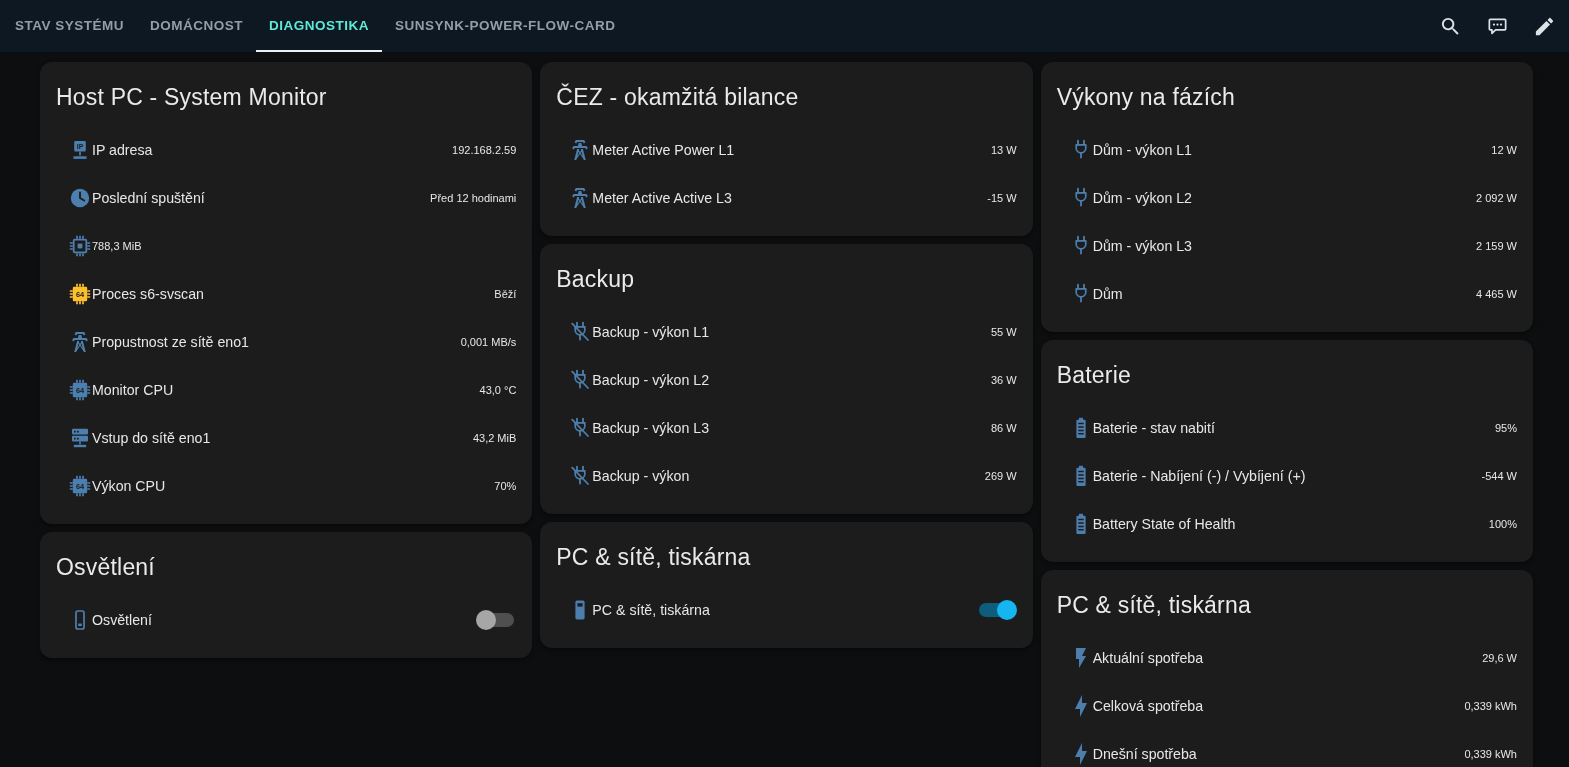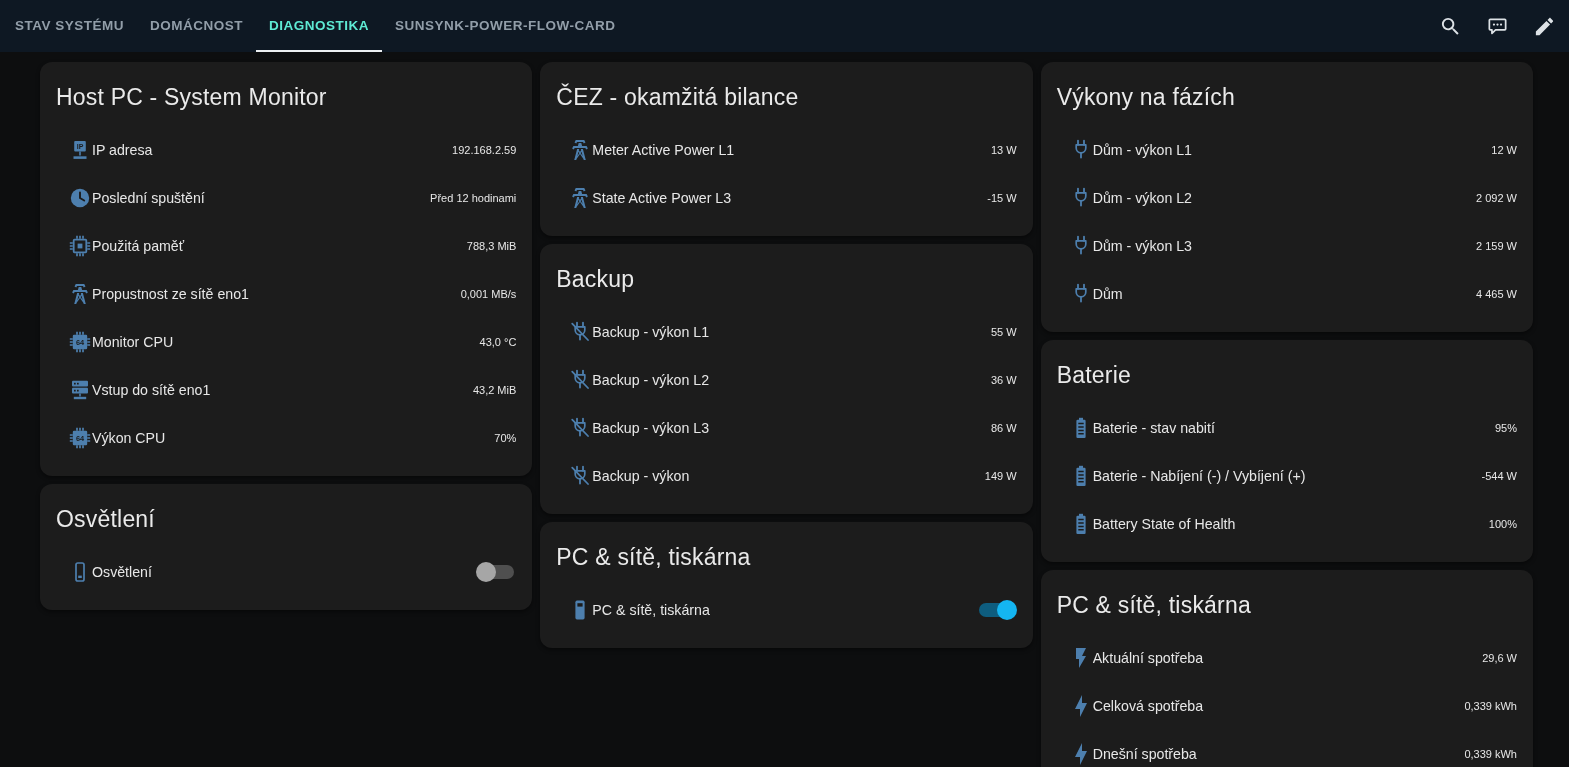--- a/index.html
+++ b/index.html
@@ -199,22 +199,30 @@
           </span>
         <span class="name">Poslední spuštění</span>
         <span class="value">Před 12 hodinami</span>
       </div>
       <div class="row">
         <span class="icon">
             <svg>
               <use href="#i-memory"></use>
             </svg>
           </span>
-        <span class="name">Použitá paměť</span>
         <span class="value">788,3 MiB</span>
+      </div>
+      <div class="row">
+        <span class="icon amber">
+            <svg>
+              <use href="#i-cpu-64-bit"></use>
+            </svg>
+          </span>
+        <span class="name">Proces s6-svscan</span>
+        <span class="value">Běží</span>
       </div>
       <div class="row">
         <span class="icon">
             <svg>
               <use href="#i-transmission-tower"></use>
             </svg>
           </span>
         <span class="name">Propustnost ze sítě eno1</span>
         <span class="value">0,001 MB/s</span>
       </div>
@@ -275,21 +283,21 @@
           </span>
         <span class="name">Meter Active Power L1</span>
         <span class="value">13 W</span>
       </div>
       <div class="row">
         <span class="icon">
             <svg>
               <use href="#i-transmission-tower"></use>
             </svg>
           </span>
-        <span class="name">State Active Power L3</span>
+        <span class="name">Meter Active Active L3</span>
         <span class="value">-15 W</span>
       </div>
     </section>
 
     <section class="card">
       <div class="card-title">Backup</div>
       <div class="row">
         <span class="icon">
             <svg>
               <use href="#i-power-plug-off"></use>
@@ -316,21 +324,21 @@
         <span class="name">Backup - výkon L3</span>
         <span class="value">86 W</span>
       </div>
       <div class="row">
         <span class="icon">
             <svg>
               <use href="#i-power-plug-off"></use>
             </svg>
           </span>
         <span class="name">Backup - výkon</span>
-        <span class="value">149 W</span>
+        <span class="value">269 W</span>
       </div>
     </section>
 
     <section class="card">
       <div class="card-title">PC &amp; sítě, tiskárna</div>
       <div class="row">
         <span class="icon">
             <svg>
               <use href="#i-power-socket"></use>
             </svg>

